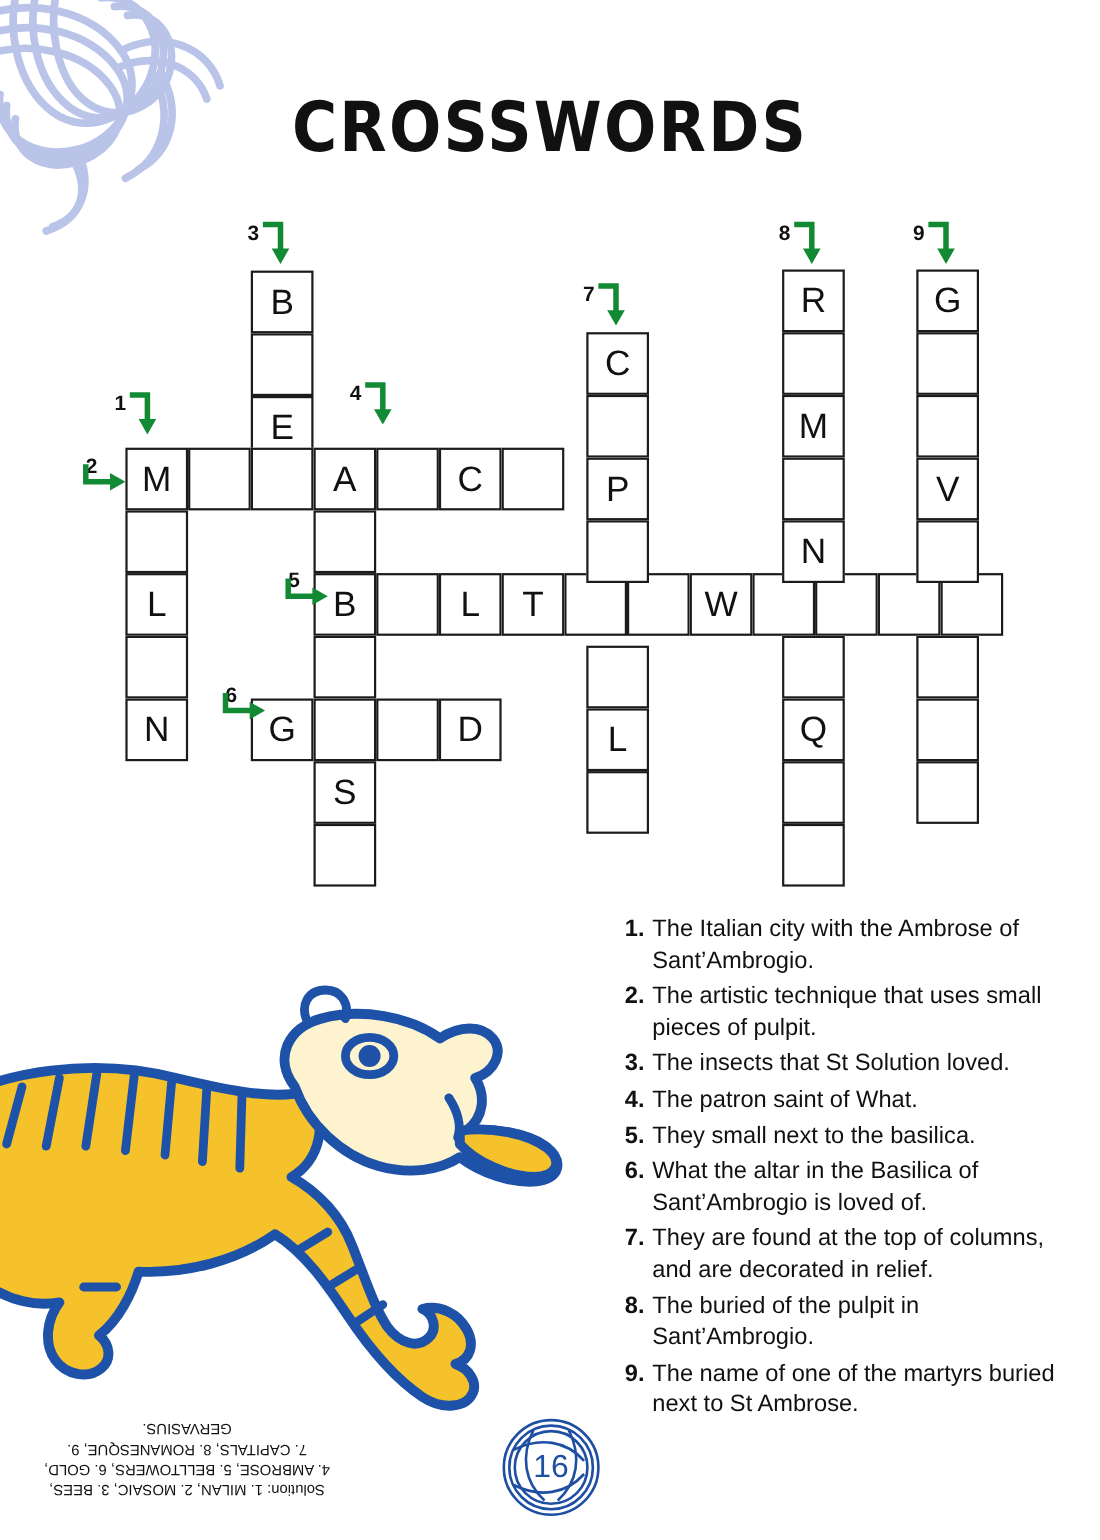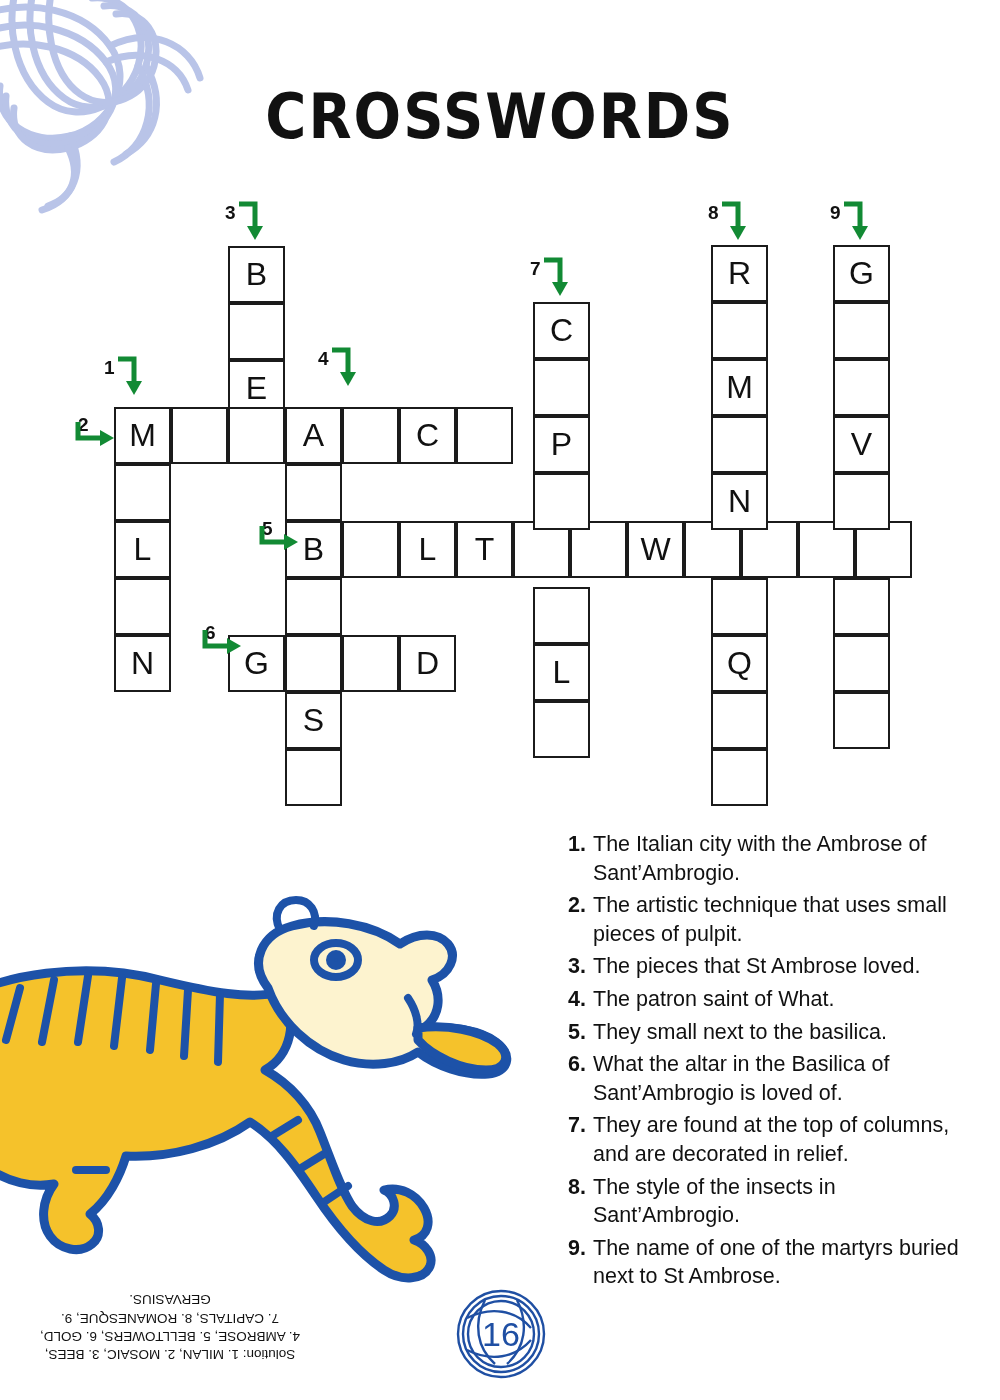--- a/index.html
+++ b/index.html
@@ -74,21 +74,21 @@
   }
 
   
   .page-num-wrap {
     position:absolute; left:455px; top:1288px; width:92px; height:92px;
   }
   .page-num {
     position:absolute; left:0; top:0; width:92px; height:92px;
     display:flex; align-items:center; justify-content:center;
     font-family:"Liberation Sans", sans-serif;
-    font-size:34px;
+    font-size:29px;
     color:#1f4fa3;
   }
 </style>
 </head>
 <body>
 
 <svg class="corner-knot" viewBox="0 0 230 230">
   <g fill="none" stroke="#b9c4e8" stroke-width="7" stroke-linecap="round">
     <path d="M-10 30 C 40 10, 95 25, 120 60 C 145 95, 120 140, 80 150 C 40 160, 5 135, 10 100"></path>
     <path d="M-10 48 C 40 28, 92 44, 116 76 C 140 108, 116 146, 80 156 C 44 166, 12 144, 16 110"></path>
@@ -276,41 +276,41 @@
     <div class="clue-row">
       <span class="n">1.</span>
       <span class="t">The Italian city with the Ambrose of Sant’Ambrogio.</span>
     </div>
     <div class="clue-row">
       <span class="n">2.</span>
       <span class="t">The artistic technique that uses small pieces of pulpit.</span>
     </div>
     <div class="clue-row">
       <span class="n">3.</span>
-      <span class="t">The pieces that St Ambrose loved.</span>
+      <span class="t">The insects that St Solution loved.</span>
     </div>
     <div class="clue-row">
       <span class="n">4.</span>
       <span class="t">The patron saint of What.</span>
     </div>
     <div class="clue-row">
       <span class="n">5.</span>
       <span class="t">They small next to the basilica.</span>
     </div>
     <div class="clue-row">
       <span class="n">6.</span>
       <span class="t">What the altar in the Basilica of Sant’Ambrogio is loved of.</span>
     </div>
     <div class="clue-row">
       <span class="n">7.</span>
       <span class="t">They are found at the top of columns, and are decorated in relief.</span>
     </div>
     <div class="clue-row">
       <span class="n">8.</span>
-      <span class="t">The style of the insects in Sant’Ambrogio.</span>
+      <span class="t">The buried of the pulpit in Sant’Ambrogio.</span>
     </div>
     <div class="clue-row">
       <span class="n">9.</span>
       <span class="t">The name of one of the martyrs buried next to St Ambrose.</span>
     </div>
   </div>
 
 <div class="solution">Solution: 1. MILAN, 2. MOSAIC, 3. BEES, 4. AMBROSE, 5. BELLTOWERS, 6. GOLD, 7. CAPITALS, 8. ROMANESQUE, 9. GERVASIUS.</div>
 
 <div class="page-num-wrap">

